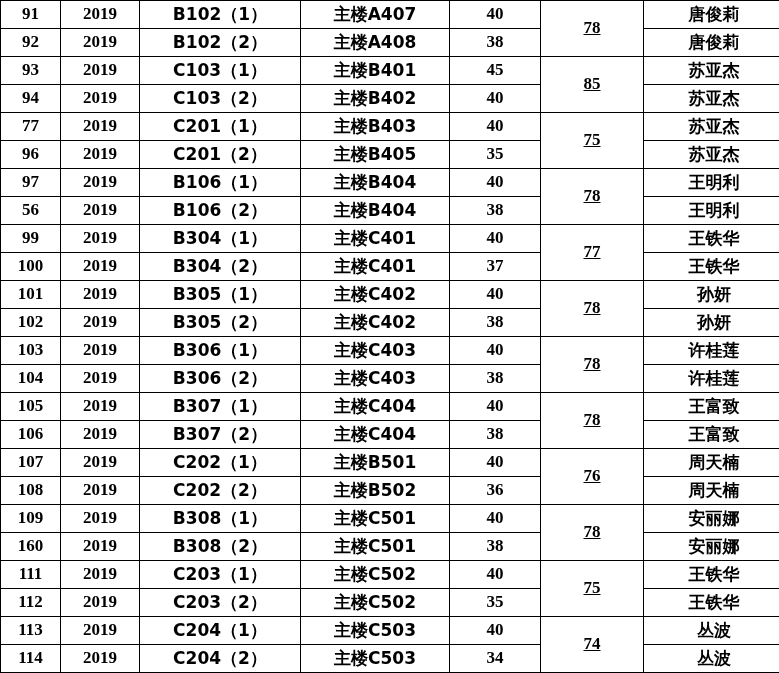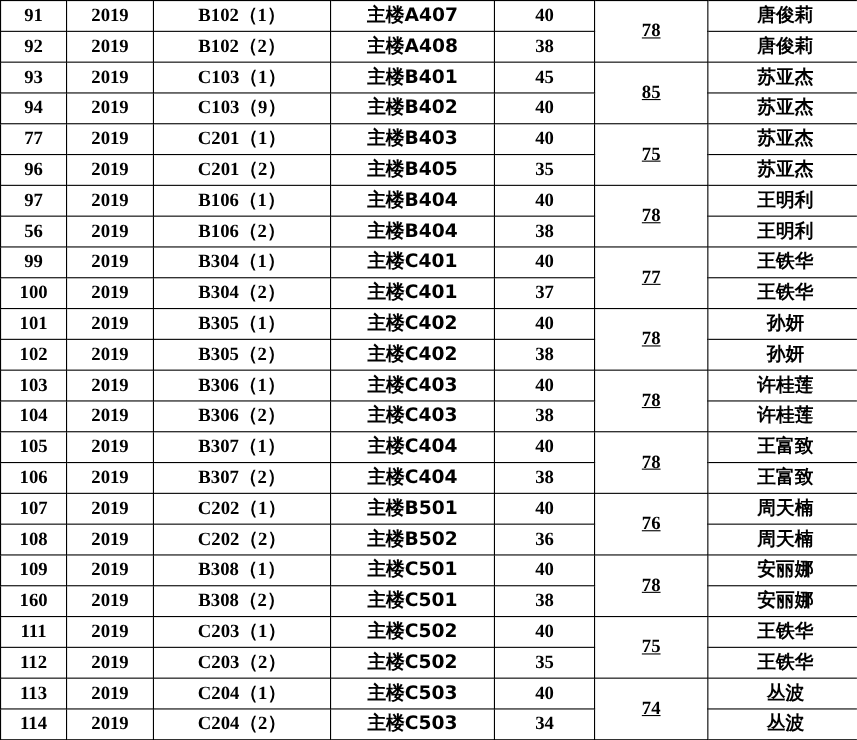--- a/index.html
+++ b/index.html
@@ -38,21 +38,20 @@
   td.c-count  { width: 90px; }
   td.c-cap    { width: 102px; text-decoration: underline; }
   td.c-name   { width: 140px; }
   td.cjk {
     font-family: "DejaVu Sans", "Liberation Sans", sans-serif;
     font-weight: bold;
     font-size: 16px;
   }
   td.c-course {
     letter-spacing: 0px;
-    font-family: Liberation Serif, serif;
   }
 </style>
 </head>
 <body>
 
 <table class="sched">
   <tbody>
       <tr>
         <td class="c-no">91</td>
         <td class="c-year">2019</td>
@@ -75,21 +74,21 @@
         <td class="c-year">2019</td>
         <td class="c-course cjk">C103（1）</td>
         <td class="c-room cjk">主楼B401</td>
         <td class="c-count">45</td>
         <td class="c-cap" rowspan="2">85</td>
         <td class="c-name cjk">苏亚杰</td>
       </tr>
       <tr>
         <td class="c-no">94</td>
         <td class="c-year">2019</td>
-        <td class="c-course cjk">C103（9）</td>
+        <td class="c-course cjk">C103（2）</td>
         <td class="c-room cjk">主楼B402</td>
         <td class="c-count">40</td>
         <td class="c-name cjk">苏亚杰</td>
       </tr>
       <tr>
         <td class="c-no">77</td>
         <td class="c-year">2019</td>
         <td class="c-course cjk">C201（1）</td>
         <td class="c-room cjk">主楼B403</td>
         <td class="c-count">40</td>

